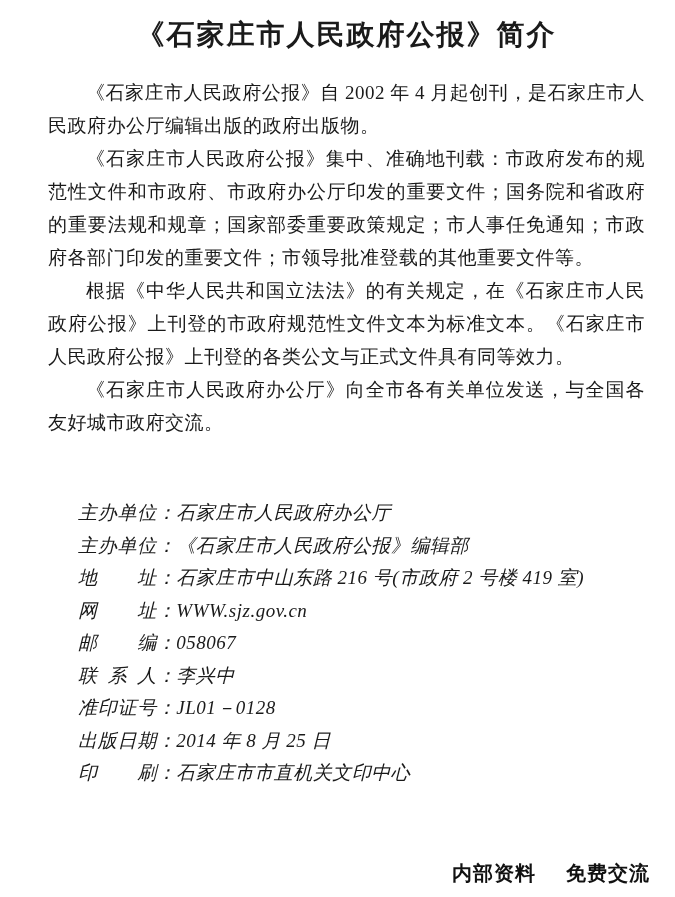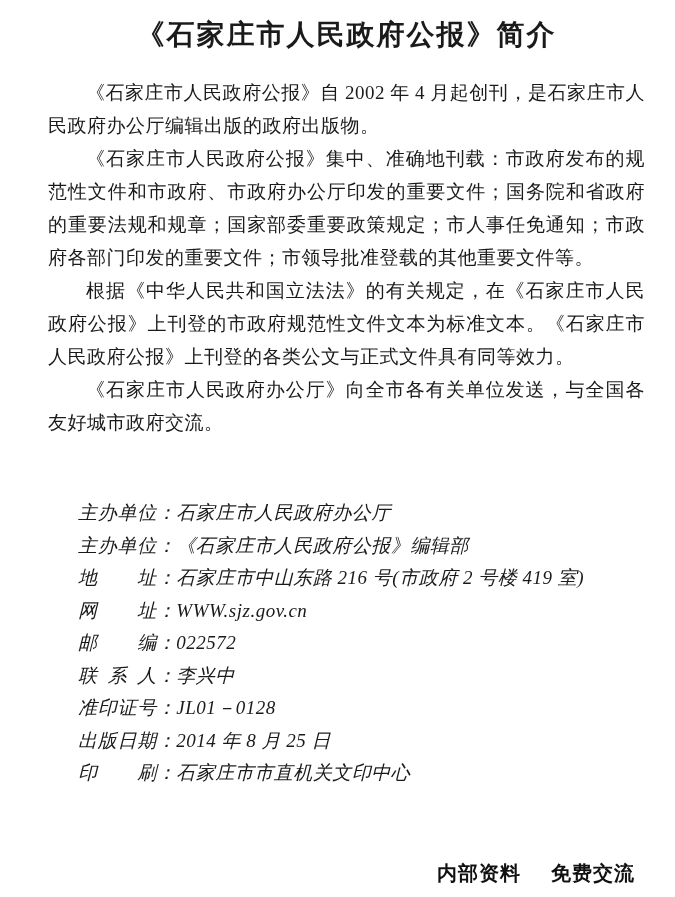--- a/index.html
+++ b/index.html
@@ -47,21 +47,21 @@
   }
   .info-label {
     display: inline-block;
     width: 4.15em;
     text-align: justify;
     text-align-last: justify;
     vertical-align: bottom;
   }
   .page-footer {
     position: absolute;
-    right: 40px;
+    right: 25px;
     bottom: 10px;
     font-family: "Liberation Sans", "DejaVu Sans", sans-serif;
     font-style: normal;
     font-weight: 700;
     font-size: 20px;
     letter-spacing: 1px;
     color: #111111;
   }
   .page-footer .footer-right {
     margin-left: 30px;
@@ -88,21 +88,21 @@
     <div class="info-row">
       <span class="info-label">主办单位</span><span>：</span><span class="info-value">《石家庄市人民政府公报》编辑部</span>
     </div>
     <div class="info-row">
       <span class="info-label">地址</span><span>：</span><span class="info-value">石家庄市中山东路 216 号(市政府 2 号楼 419 室)</span>
     </div>
     <div class="info-row">
       <span class="info-label">网址</span><span>：</span><span class="info-value">WWW.sjz.gov.cn</span>
     </div>
     <div class="info-row">
-      <span class="info-label">邮编</span><span>：</span><span class="info-value">022572</span>
+      <span class="info-label">邮编</span><span>：</span><span class="info-value">058067</span>
     </div>
     <div class="info-row">
       <span class="info-label">联系人</span><span>：</span><span class="info-value">李兴中</span>
     </div>
     <div class="info-row">
       <span class="info-label">准印证号</span><span>：</span><span class="info-value">JL01－0128</span>
     </div>
     <div class="info-row">
       <span class="info-label">出版日期</span><span>：</span><span class="info-value">2014 年 8 月 25 日</span>
     </div>

